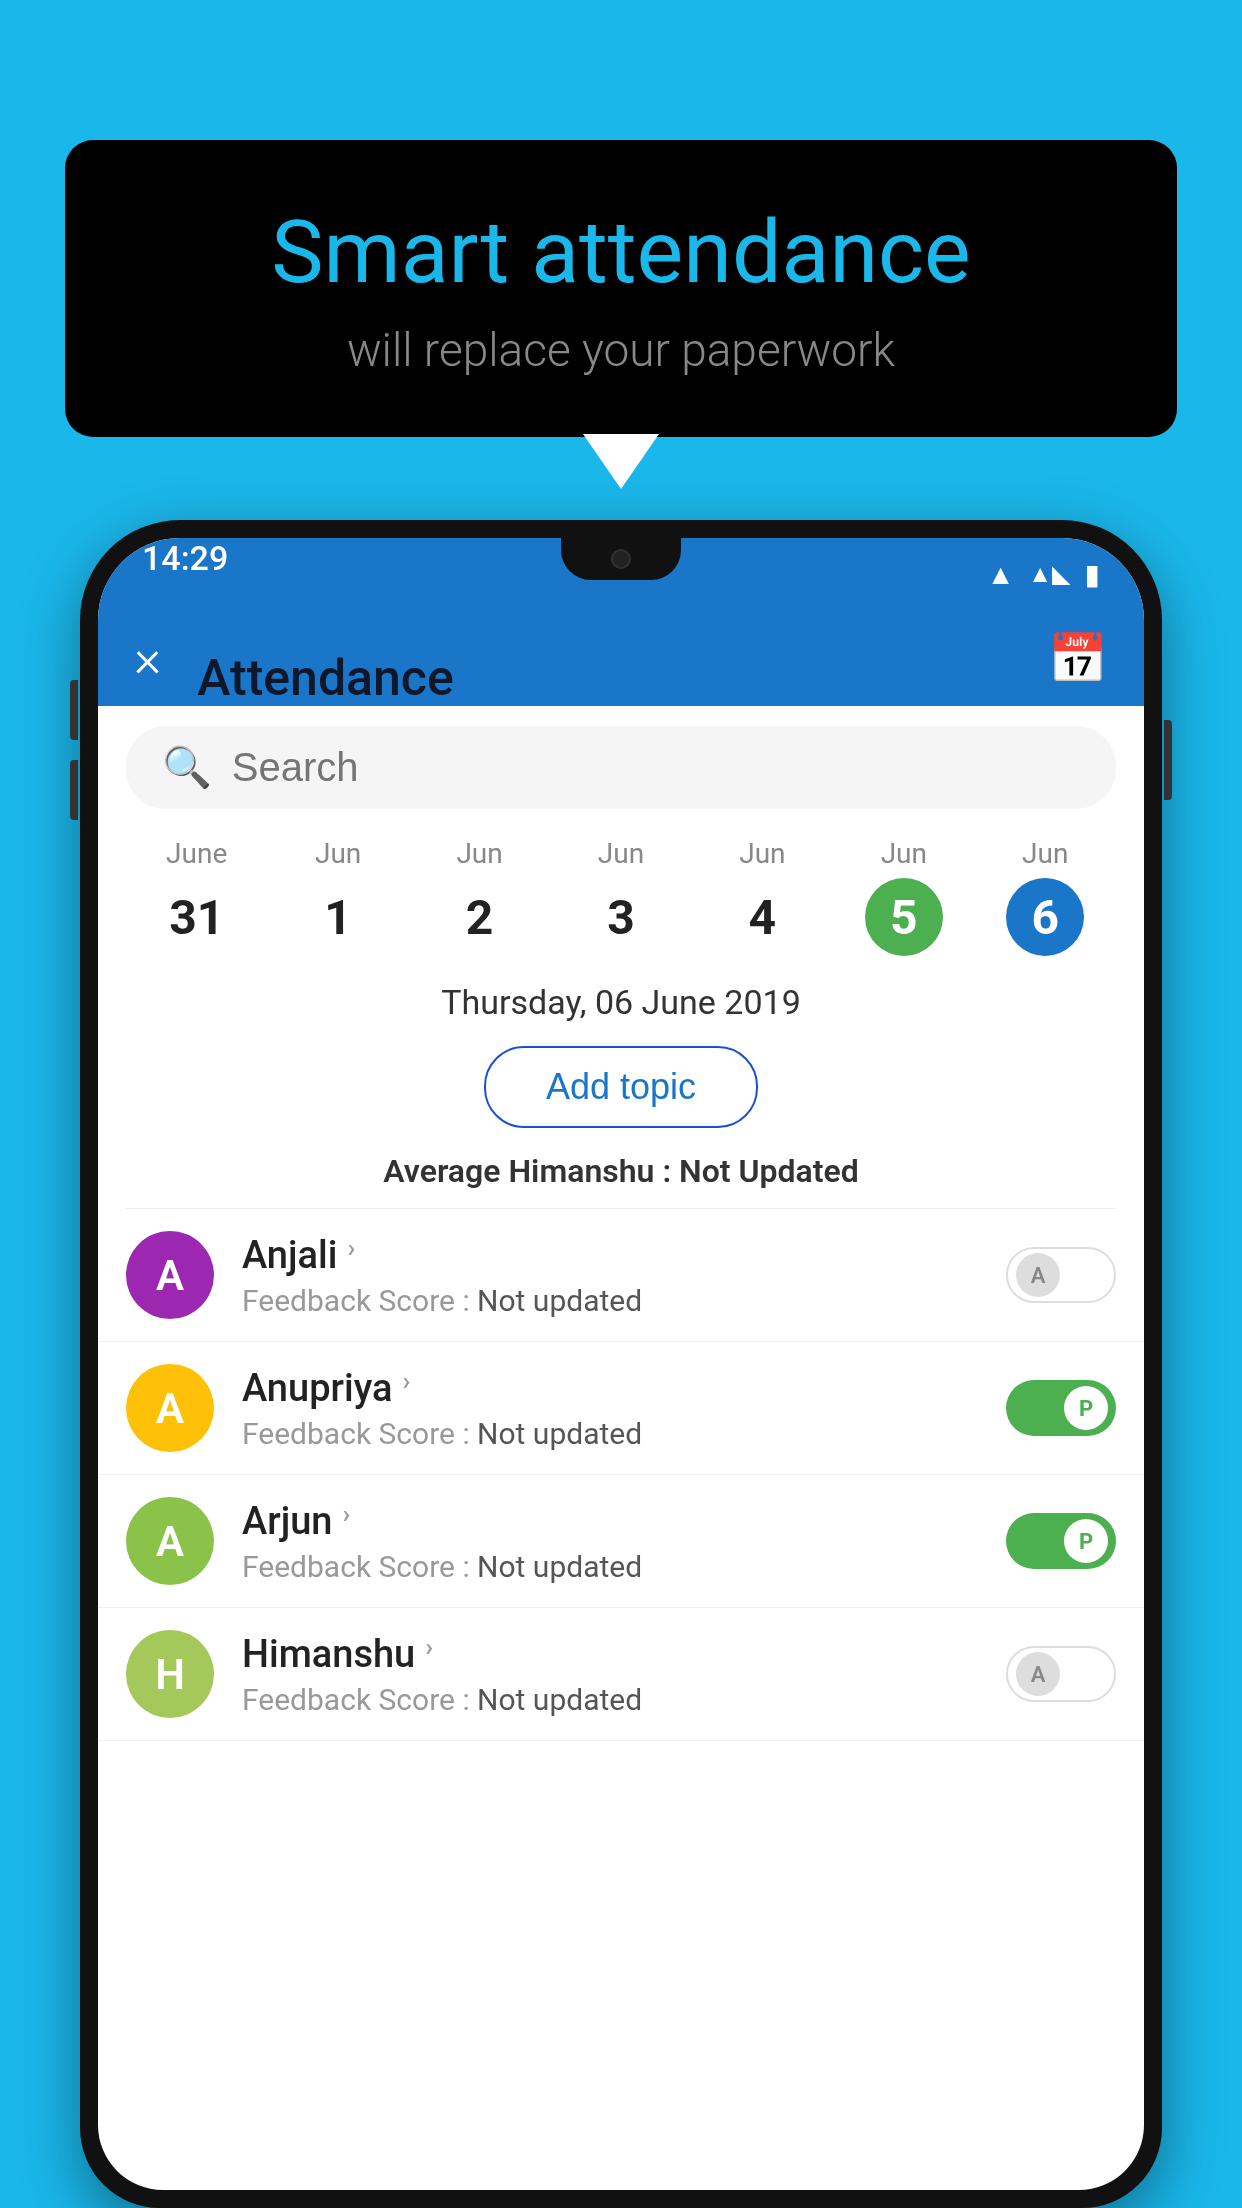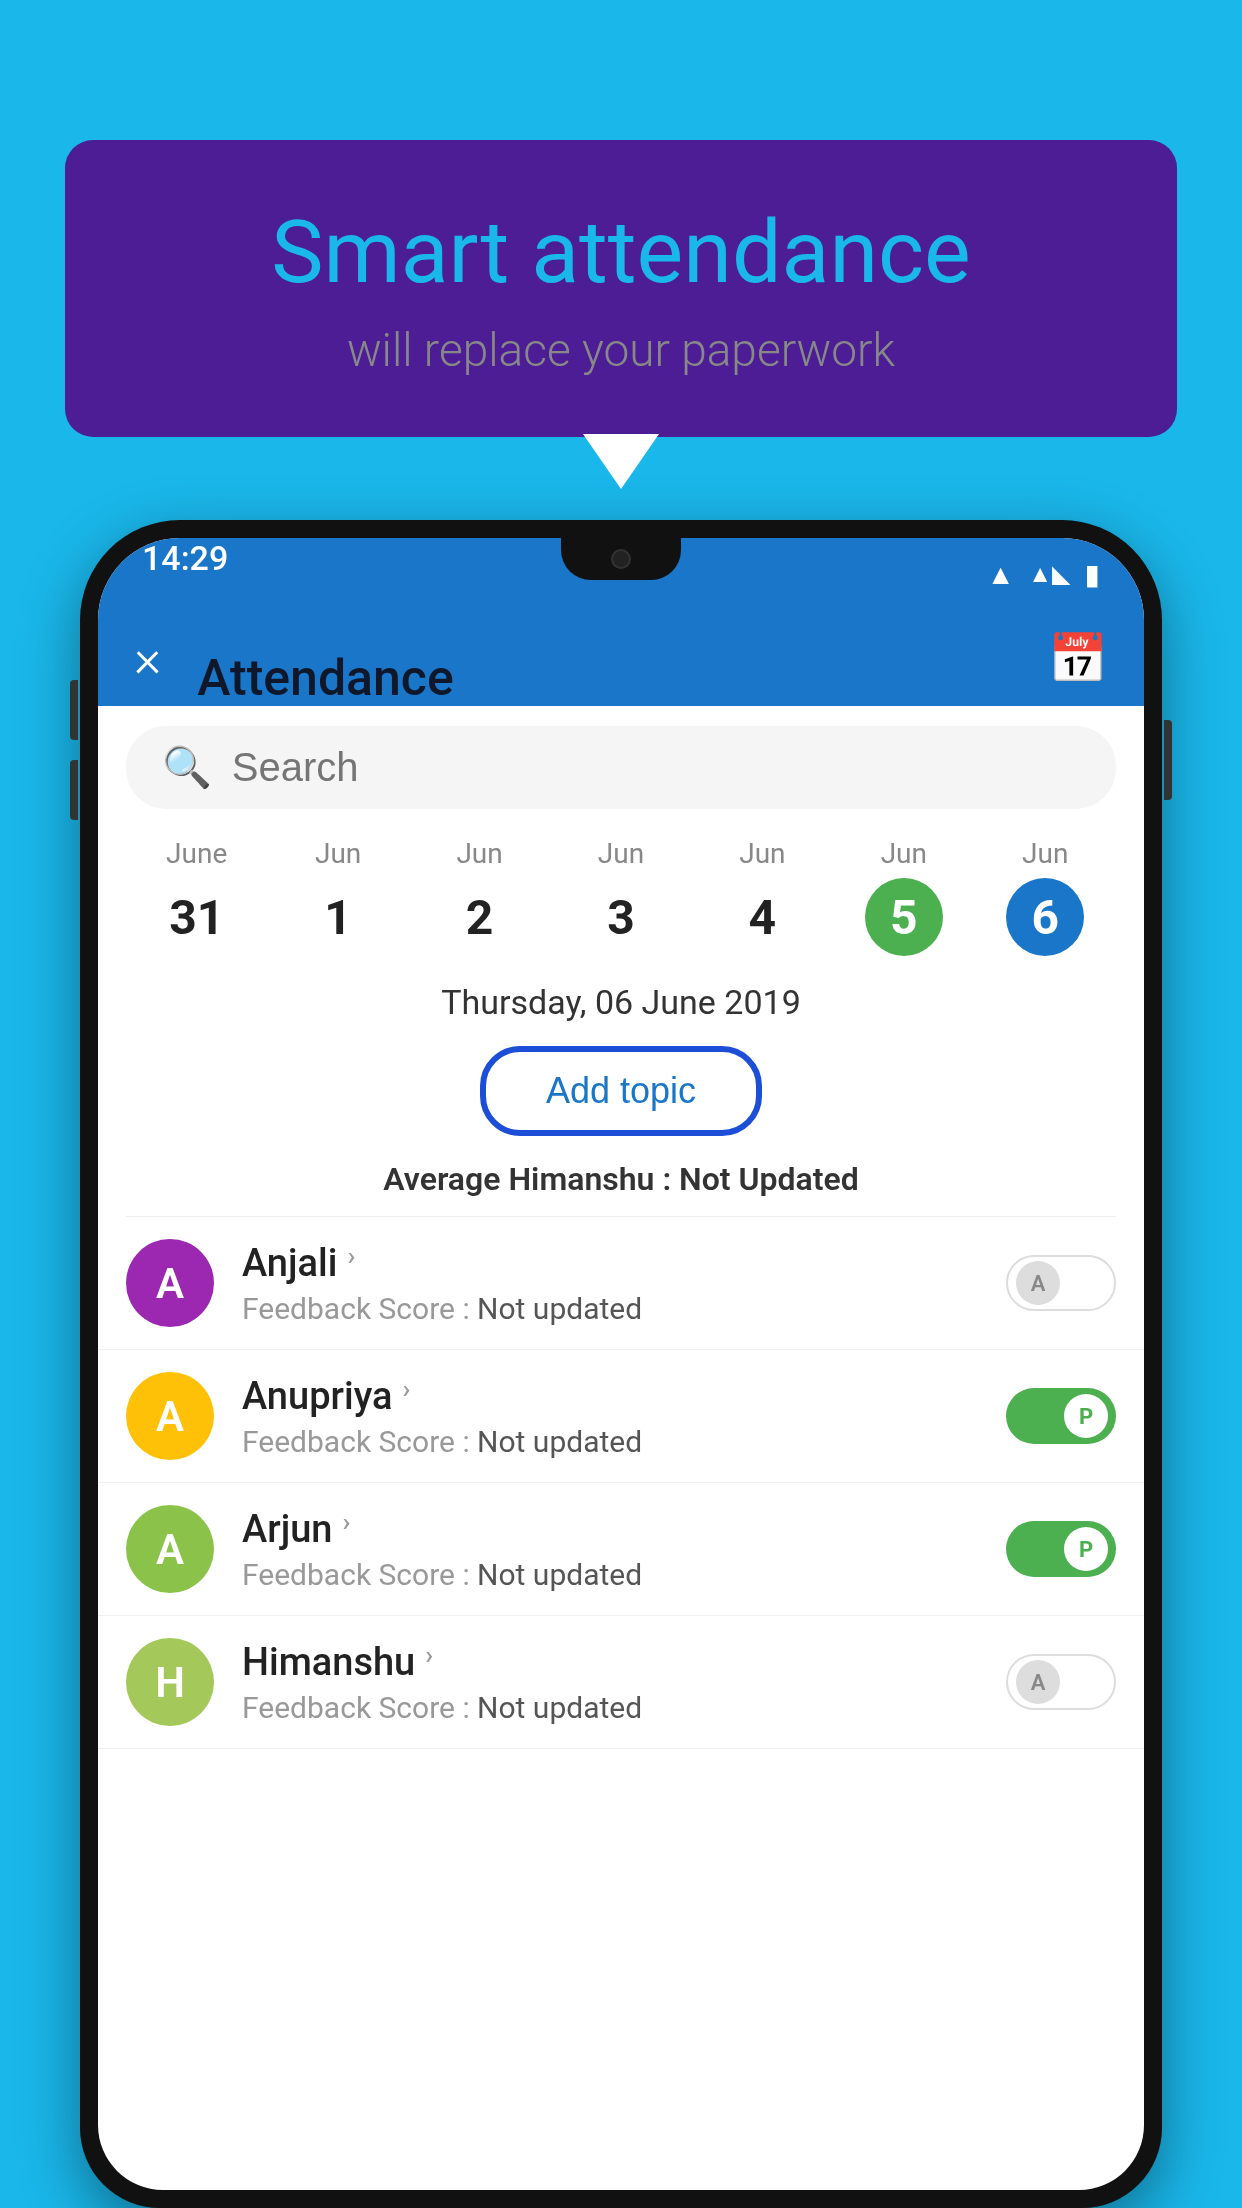--- a/index.html
+++ b/index.html
@@ -15,21 +15,21 @@
 
     
     .speech-bubble-container {
       position: absolute;
       top: 140px;
       left: 65px;
       right: 65px;
     }
 
     .speech-bubble {
-      background: #4c1d95;
+      background: #000000;
       border-radius: 28px;
       padding: 60px 80px;
       text-align: center;
       position: relative;
     }
 
     .speech-bubble::after {
       content: '';
       position: absolute;
       bottom: -52px;
@@ -231,21 +231,21 @@
       font-size: 34px;
       color: #333;
       padding: 18px 0 14px;
       font-weight: 400;
     }
 
     
     .add-topic-btn {
       display: block;
       margin: 10px auto;
-      border: 6px solid #1d4ed8;
+      border: 2px solid #1d4ed8;
       border-radius: 40px;
       padding: 18px 60px;
       background: white;
       color: #1976c8;
       font-size: 36px;
       cursor: pointer;
       width: fit-content;
     }
 
     

